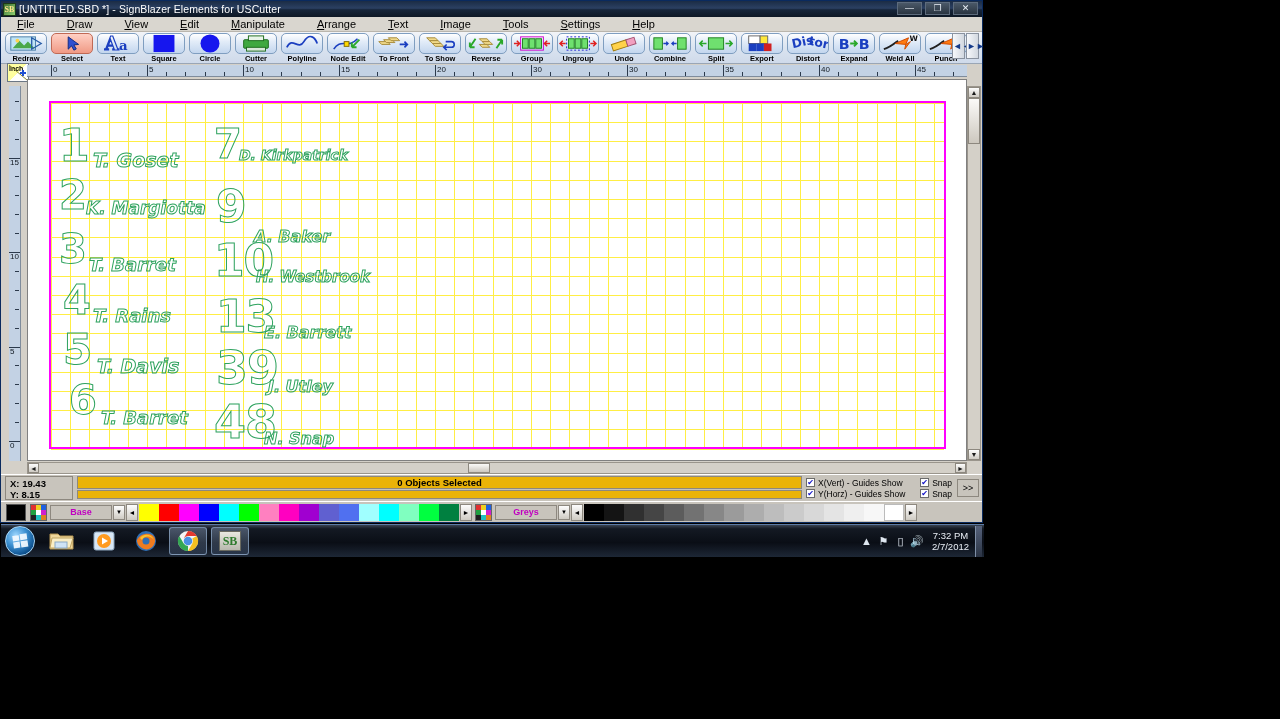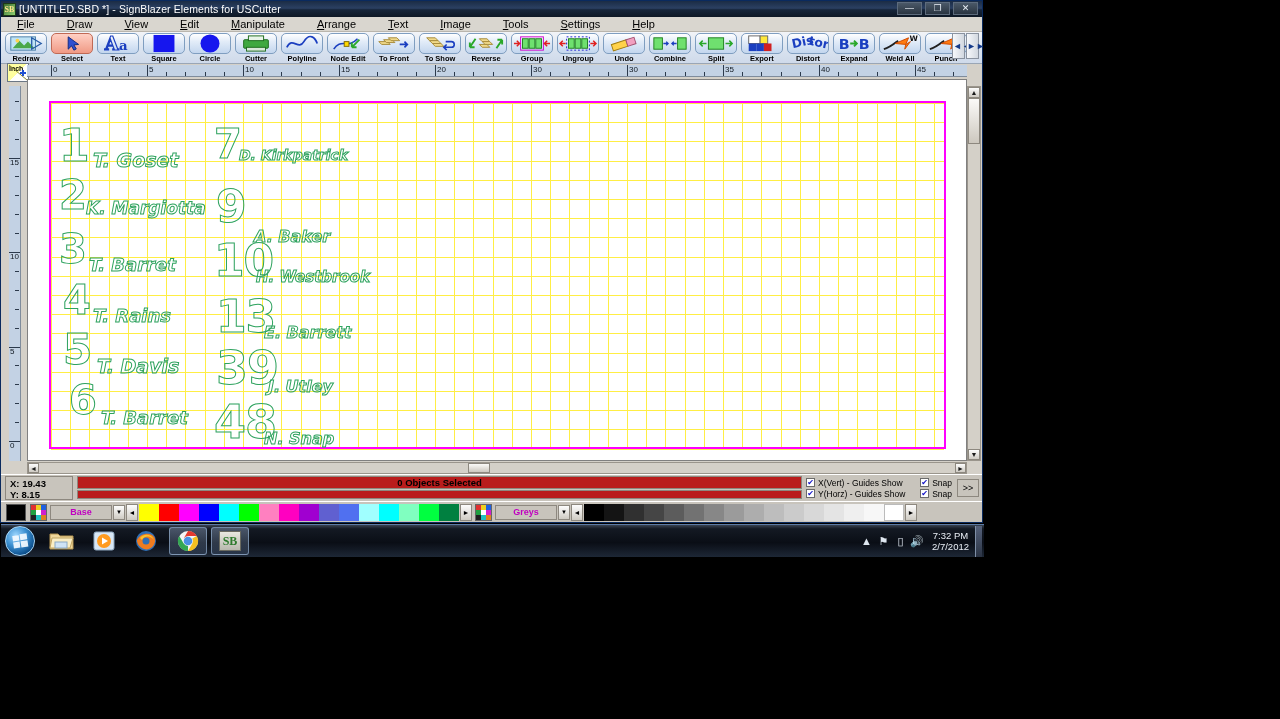--- a/index.html
+++ b/index.html
@@ -148,21 +148,21 @@
     background: #c8c4bc; border-top: 1px solid #ffffff;
     display: flex; align-items: stretch;
   }
   #coords {
     width: 68px; background: #c8c4bc; border: 1px solid #8d887f;
     margin: 1px 2px 1px 4px; padding: 1px 4px; font-size: 9.5px;
     font-weight: bold; color: #000; line-height: 11px;
   }
   #status-msgs { flex: 1; display: flex; flex-direction: column; padding: 1px 2px; }
   .msgbar {
-    flex: 1; background: #b91c1c; border: 1px solid #8d887f;
+    flex: 1; background: #eab308; border: 1px solid #8d887f;
     font-size: 9.5px; font-weight: bold; color: #000;
     display: flex; align-items: center; justify-content: center;
     margin-bottom: 1px;
   }
   #guides {
     width: 150px; display: grid; grid-template-columns: 1fr auto;
     align-content: center; font-size: 8.5px; padding: 2px 2px;
     gap: 1px 6px;
   }
   .gchk { display: flex; align-items: center; white-space: nowrap; color: #000; }

